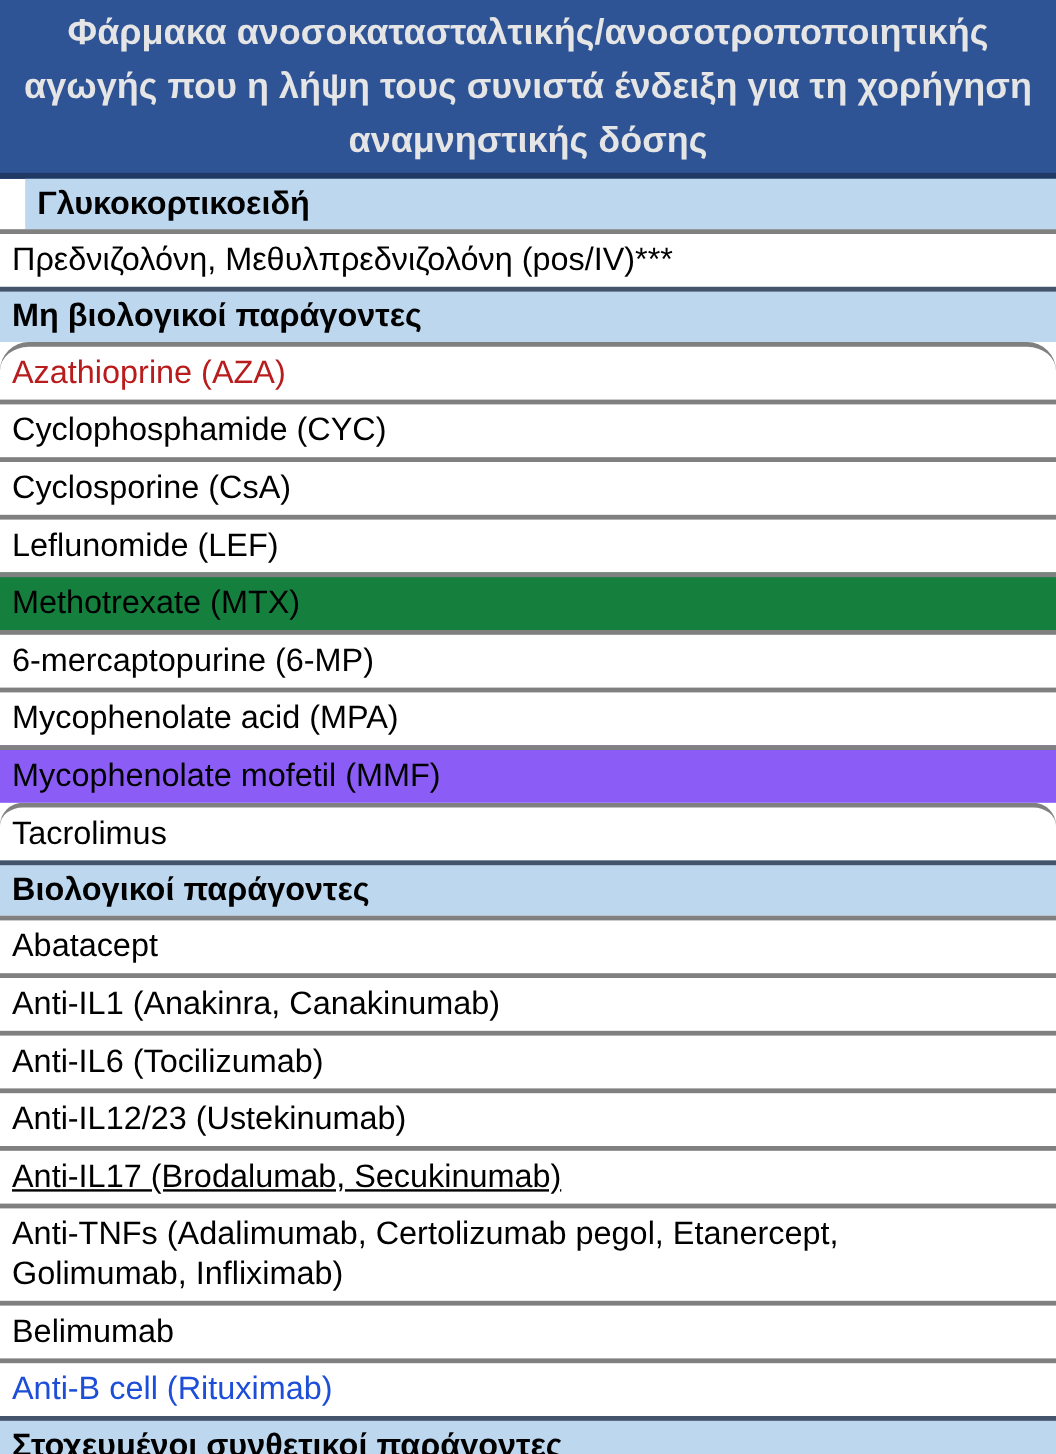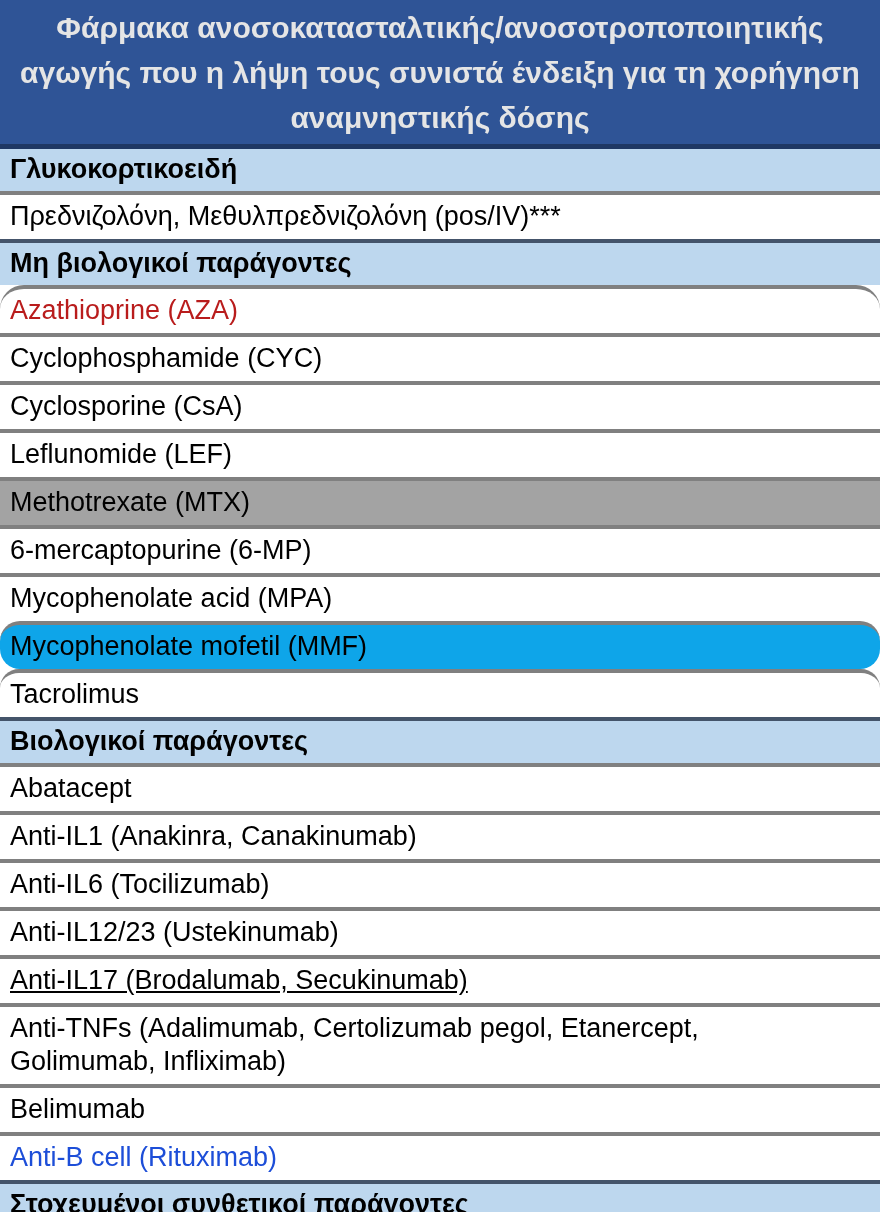--- a/index.html
+++ b/index.html
@@ -52,31 +52,31 @@
   .row.section:first-of-type {
     border-top: none;
   }
 </style>
 </head>
 <body>
 
 <div class="table-wrap">
   <div class="title-block" style="background: rgb(47, 84, 150); color: #e5e5e5; border-bottom-color: rgb(31, 56, 100);">Φάρμακα ανοσοκατασταλτικής/ανοσοτροποποιητικής αγωγής που η λήψη τους συνιστά ένδειξη για τη χορήγηση αναμνηστικής δόσης</div>
   <div id="rows-container">
-      <div class="row section" style="background: rgb(189, 215, 238); color: rgb(0, 0, 0);">Γλυκοκορτικοειδή</div>
+      <div class="row section" style="background: rgb(189, 215, 238); color: rgb(0, 0, 0); margin-left: 21px;">Γλυκοκορτικοειδή</div>
       <div class="row" style="background: rgb(255, 255, 255); color: rgb(0, 0, 0);">Πρεδνιζολόνη, Μεθυλπρεδνιζολόνη (pos/IV)***</div>
       <div class="row section" style="background: rgb(189, 215, 238); color: rgb(0, 0, 0);">Μη βιολογικοί παράγοντες</div>
       <div class="row" style="background: rgb(255, 255, 255); color: #b91c1c; border-radius: 24px;">Azathioprine (AZA)</div>
       <div class="row" style="background: rgb(255, 255, 255); color: rgb(0, 0, 0);">Cyclophosphamide (CYC)</div>
       <div class="row" style="background: rgb(255, 255, 255); color: rgb(0, 0, 0);">Cyclosporine (CsA)</div>
       <div class="row" style="background: rgb(255, 255, 255); color: rgb(0, 0, 0);">Leflunomide (LEF)</div>
-      <div class="row" style="background: #a3a3a3; color: rgb(0, 0, 0);">Methotrexate (MTX)</div>
+      <div class="row" style="background: #15803d; color: rgb(0, 0, 0);">Methotrexate (MTX)</div>
       <div class="row" style="background: rgb(255, 255, 255); color: rgb(0, 0, 0);">6-mercaptopurine (6-MP)</div>
       <div class="row" style="background: rgb(255, 255, 255); color: rgb(0, 0, 0);">Mycophenolate acid (MPA)</div>
-      <div class="row" style="background: #0ea5e9; color: rgb(0, 0, 0); border-radius: 20px;">Mycophenolate mofetil (MMF)</div>
+      <div class="row" style="background: #8b5cf6; color: rgb(0, 0, 0);">Mycophenolate mofetil (MMF)</div>
       <div class="row" style="background: rgb(255, 255, 255); color: rgb(0, 0, 0); border-radius: 19px;">Tacrolimus</div>
       <div class="row section" style="background: rgb(189, 215, 238); color: rgb(0, 0, 0);">Βιολογικοί παράγοντες</div>
       <div class="row" style="background: rgb(255, 255, 255); color: rgb(0, 0, 0);">Abatacept</div>
       <div class="row" style="background: rgb(255, 255, 255); color: rgb(0, 0, 0);">Anti-IL1 (Anakinra, Canakinumab)</div>
       <div class="row" style="background: rgb(255, 255, 255); color: rgb(0, 0, 0);">Anti-IL6 (Tocilizumab)</div>
       <div class="row" style="background: rgb(255, 255, 255); color: rgb(0, 0, 0);">Anti-IL12/23 (Ustekinumab)</div>
       <div class="row" style="background: rgb(255, 255, 255); color: rgb(0, 0, 0); text-decoration: underline;">Anti-IL17 (Brodalumab, Secukinumab)</div>
       <div class="row" style="background: rgb(255, 255, 255); color: rgb(0, 0, 0);">Anti-TNFs (Adalimumab, Certolizumab pegol, Etanercept,
 Golimumab, Infliximab)</div>
       <div class="row" style="background: rgb(255, 255, 255); color: rgb(0, 0, 0);">Belimumab</div>

